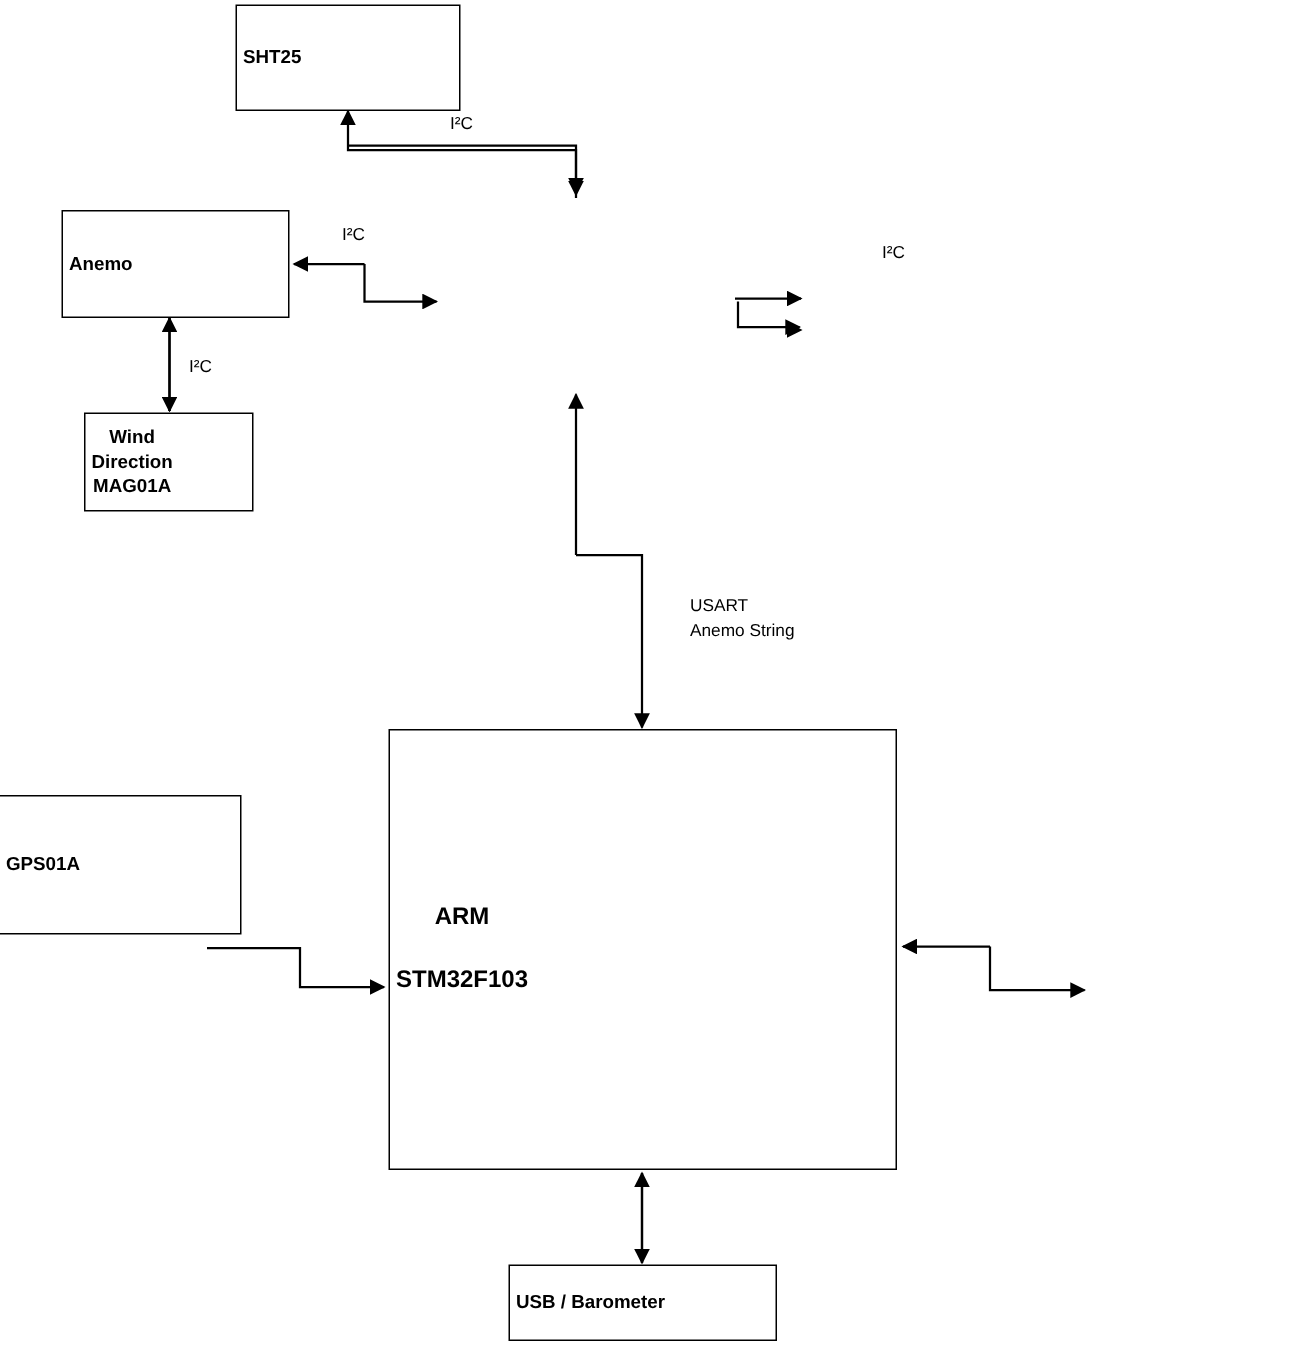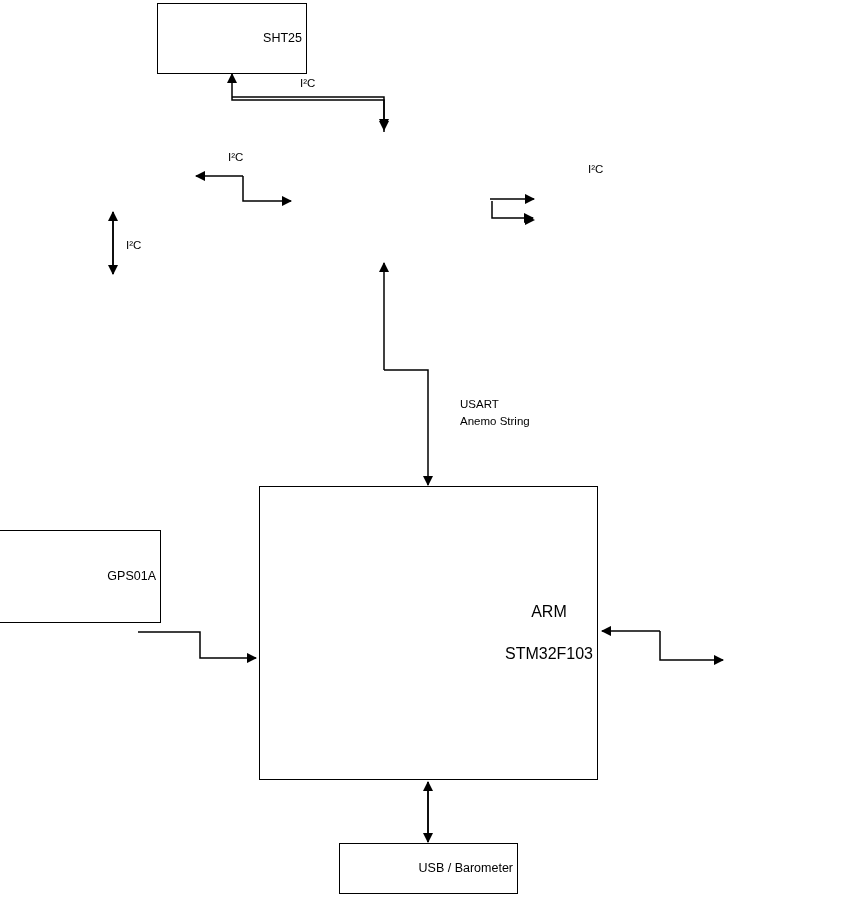--- a/index.html
+++ b/index.html
@@ -17,26 +17,27 @@
     background: #ffffff;
     overflow: hidden;
   }
   .node {
     position: absolute;
     box-sizing: border-box;
     border: 1.4px solid #000000;
     background: #ffffff;
     display: flex;
     align-items: center;
-    justify-content: flex-end;
+    justify-content: flex-start;
     text-align: center;
     color: #000000;
     font-size: 12.5px;
     line-height: 1.35;
     z-index: 3;
+    font-weight: bold;
   }
   .node .label {
     white-space: pre-line;
     padding: 0 4px;
   }
   .node.big {
     font-size: 16px;
   }
   .node.big .label {
     line-height: 2.6;
@@ -95,23 +96,31 @@
 
       <path d="M 428 782 L 428 842" marker-end="url(#arrow)"></path>
       <path d="M 428 842 L 428 782" marker-end="url(#arrow)"></path>
     </g>
   </svg>
 
   <div class="node" style="left:157px; top:3px; width:150px; height:71px;">
     <span class="label">SHT25</span>
   </div>
 
+  <div class="node" style="left:41px; top:140px; width:152px; height:72px;">
+    <span class="label">Anemo</span>
+  </div>
 
 
 
+  <div class="node" style="left:56px; top:275px; width:113px; height:66px;">
+    <span class="label">Wind
+Direction
+MAG01A</span>
+  </div>
 
   <div class="node big" style="left:259px; top:486px; width:339px; height:294px;">
     <span class="label">ARM
 STM32F103</span>
   </div>
 
   <div class="node" style="left:-1px; top:530px; width:162px; height:93px;">
     <span class="label">GPS01A</span>
   </div>
 

